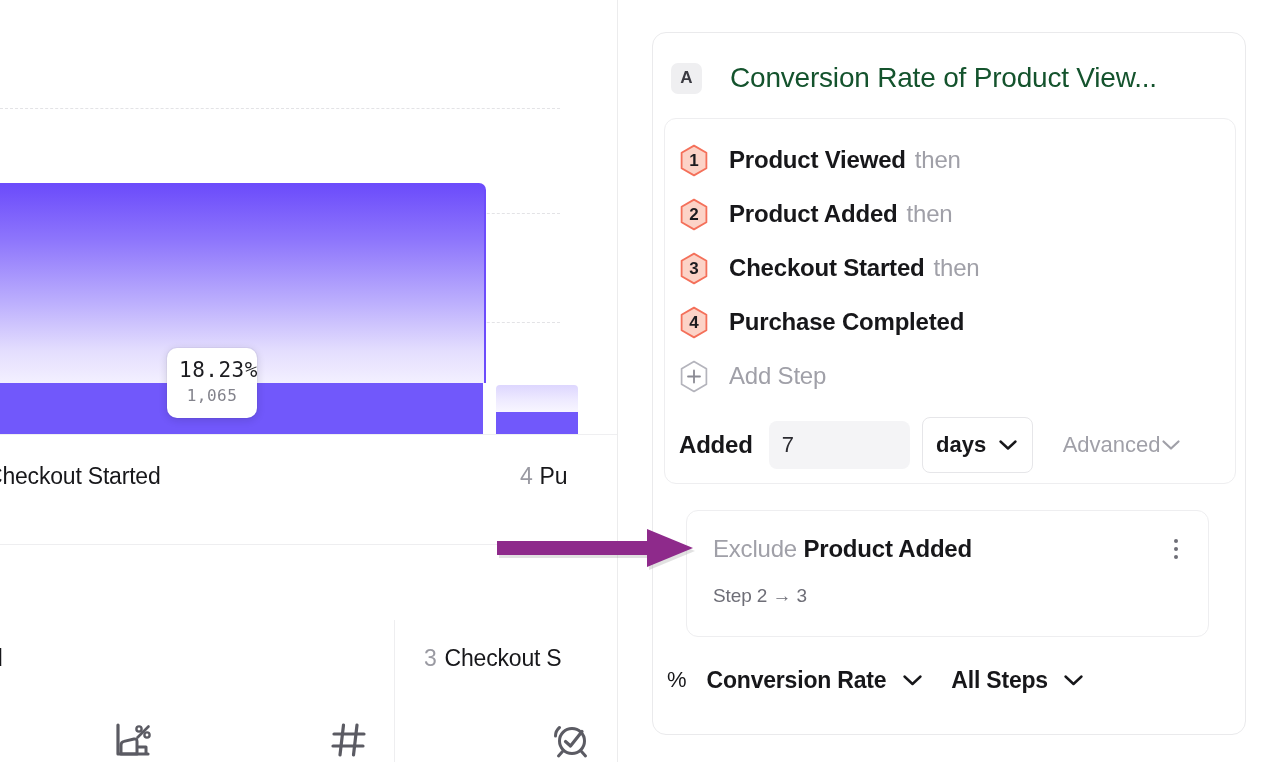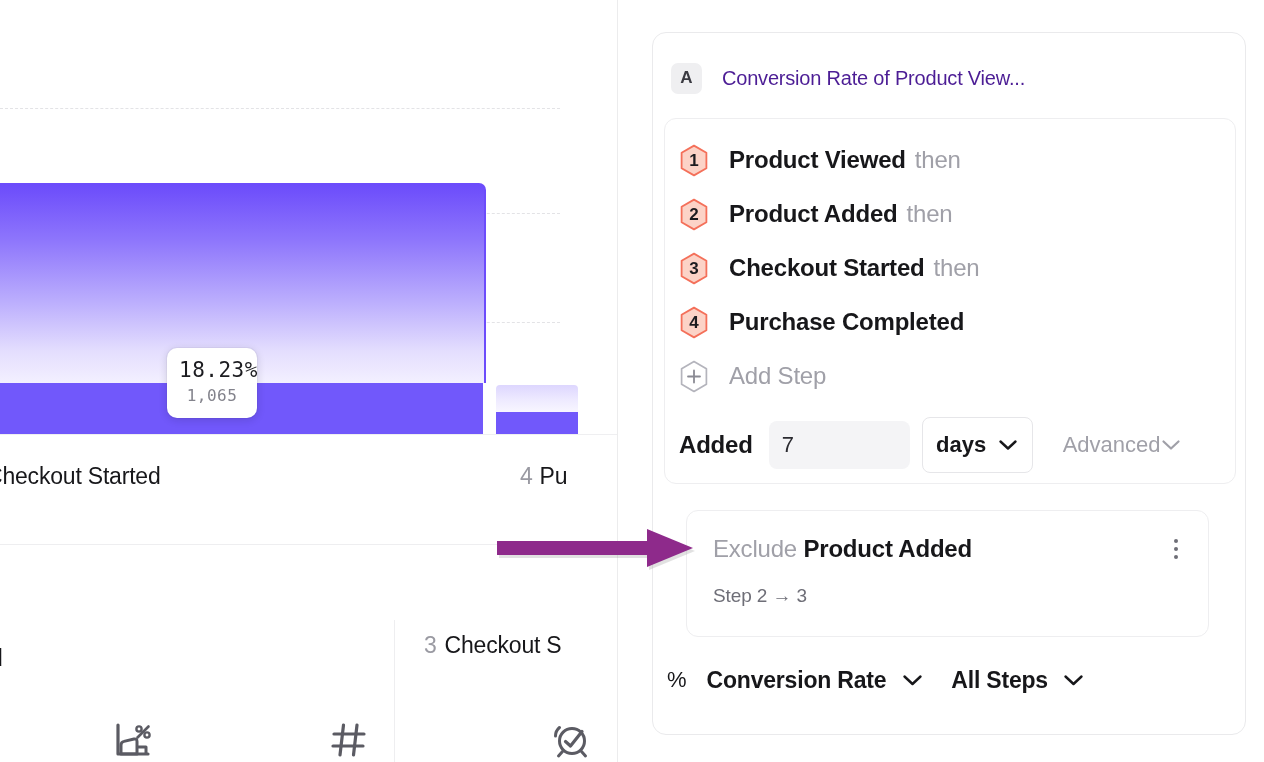--- a/index.html
+++ b/index.html
@@ -161,21 +161,21 @@
   .lower-label {
     position: absolute;
     font-size: 23px;
     line-height: 30px;
     color: #17171a;
     white-space: nowrap;
     letter-spacing: -0.2px;
   }
   .lower-label .idx { color: #9a9aa2; margin-right: 8px; }
   #lower-label-a { left: -10px; top: 643px; }
-  #lower-label-b { left: 424px; top: 630px; }
+  #lower-label-b { left: 424px; top: 643px; }
 
   .lower-icon {
     position: absolute;
     color: #5b5b63;
   }
   #icon-pct-chart { left: 110px; top: 721px; }
   #icon-hash      { left: 330px; top: 721px; }
   #icon-alarm     { left: 551px; top: 719px; }
 
   
@@ -231,24 +231,24 @@
     border-radius: 7px;
     display: flex;
     align-items: center;
     justify-content: center;
     font-size: 17px;
     font-weight: 700;
     color: #3b3b42;
     flex: 0 0 auto;
   }
   #funnel-title {
-    margin-left: 20px;
-    font-size: 20px;
+    margin-left: 28px;
+    font-size: 28px;
     line-height: 30px;
-    color: #4c1d95;
+    color: #14532d;
     letter-spacing: -0.2px;
     white-space: nowrap;
     overflow: hidden;
   }
 
   
   #steps-card {
     position: absolute;
     left: 11px;
     top: 85px;

